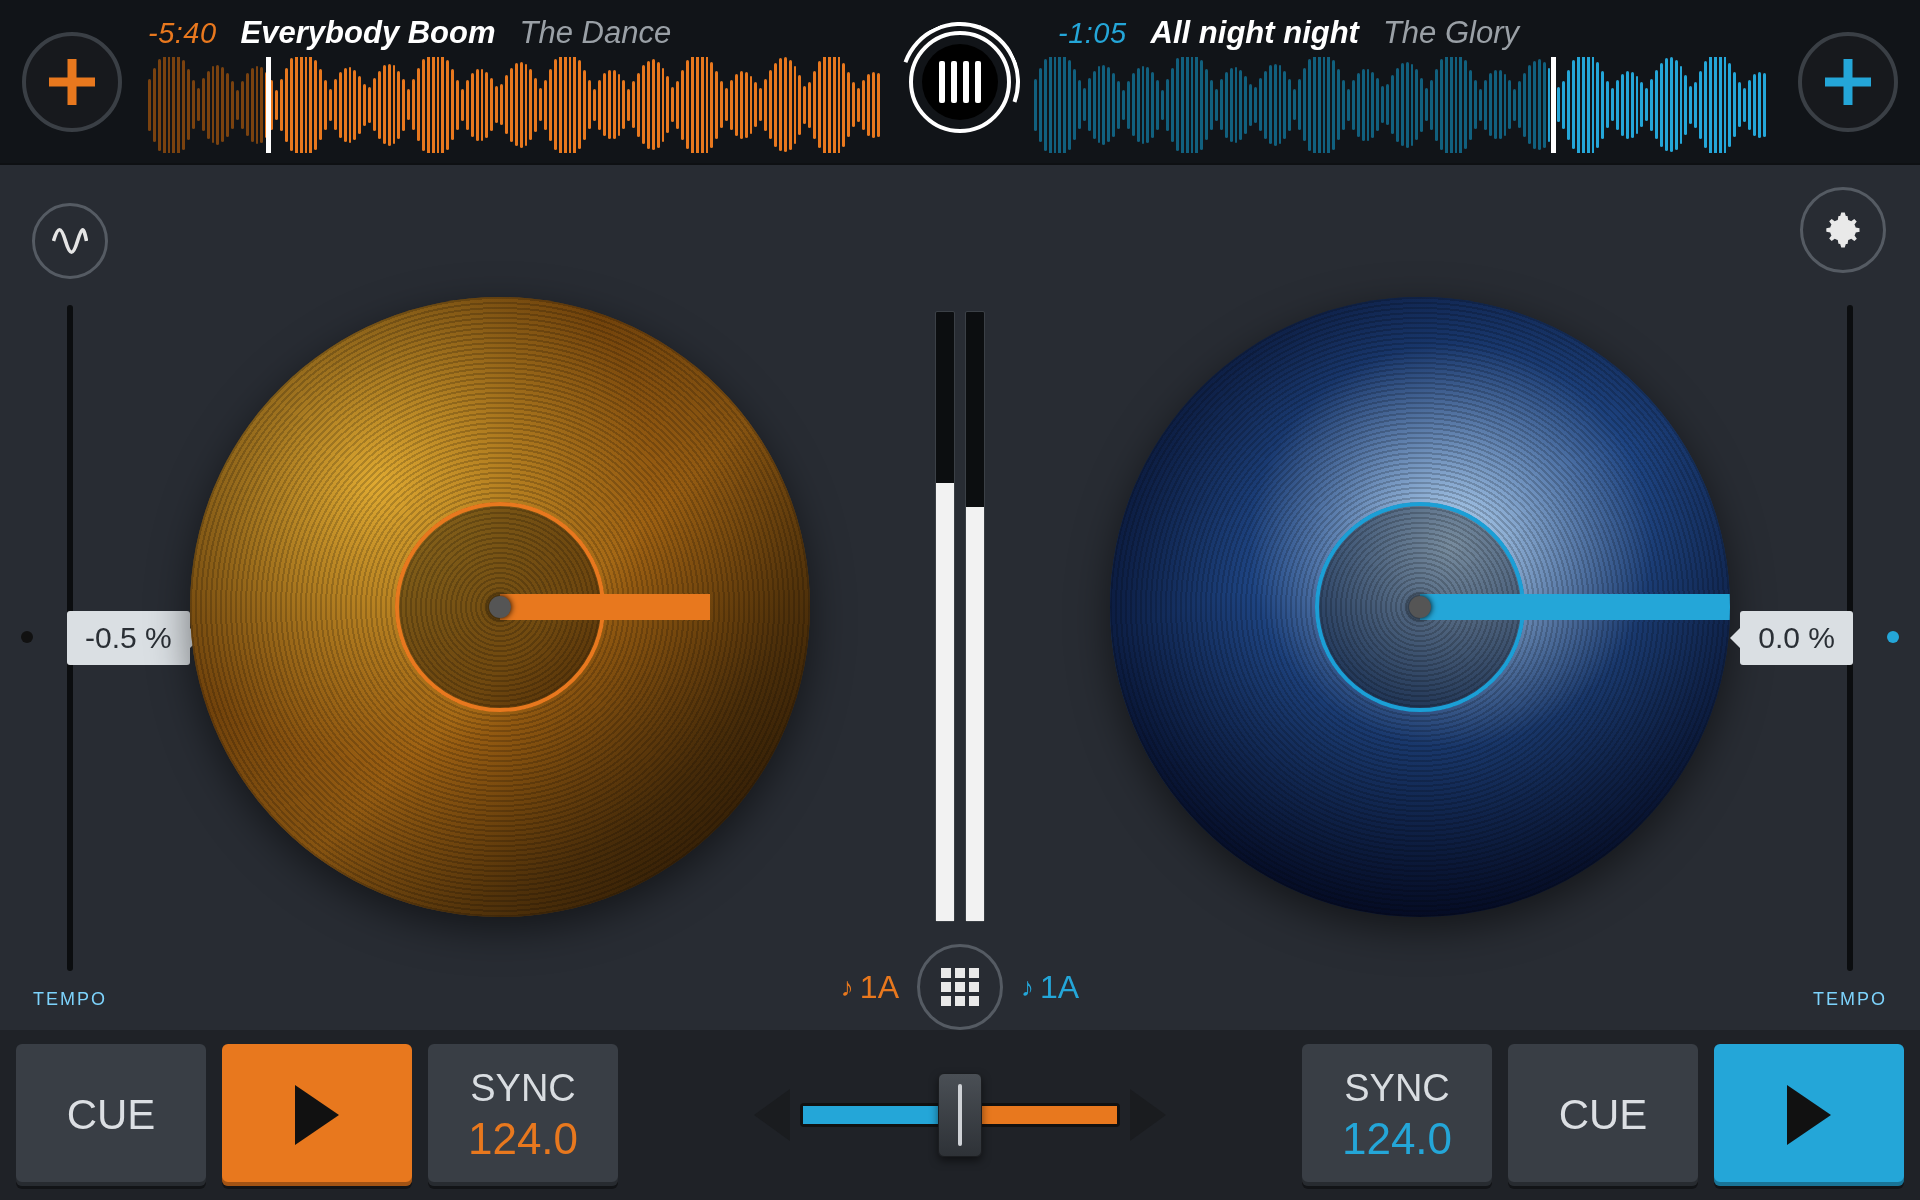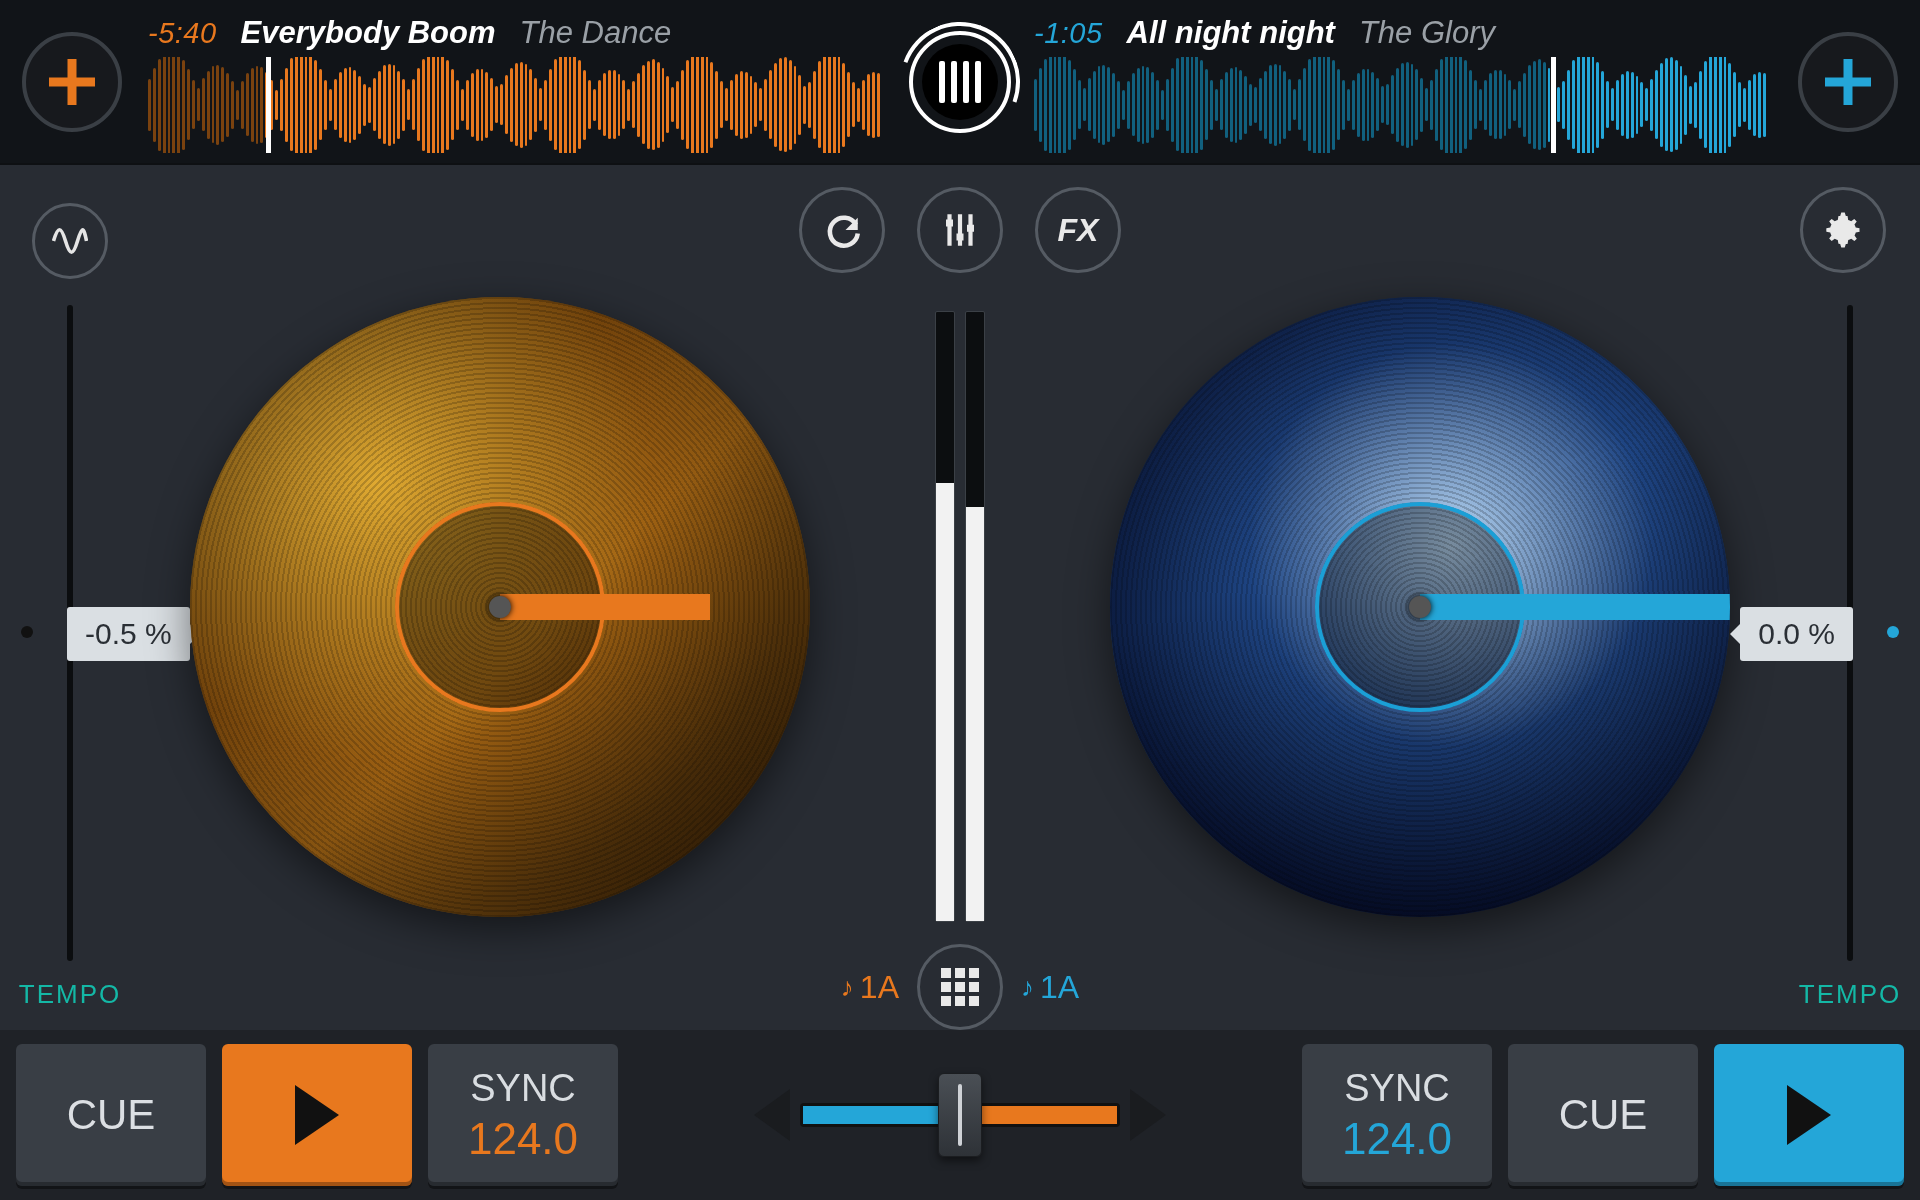--- a/index.html
+++ b/index.html
@@ -14,21 +14,21 @@
   .plus { position: relative; width: 46px; height: 46px; }
   .plus::before, .plus::after { content: ""; position: absolute; background: currentColor; }
   .plus::before { left: 50%; top: 0; width: 9px; height: 46px; transform: translateX(-50%); }
   .plus::after  { top: 50%; left: 0; height: 9px; width: 46px; transform: translateY(-50%); }
   .plus.orange { color: #e8781e; }
   .plus.blue   { color: #24a6d8; }
 
   .deck-header { flex: 1; display: flex; flex-direction: column; justify-content: center; height: 100%; gap: 6px; font-style: italic; }
   .deck-header .meta { display: flex; align-items: baseline; gap: 24px; padding-top: 4px; }
   .meta .time { color: #e8781e; font-size: 29px; font-weight: 500; letter-spacing: 0.5px; }
-  .meta.blue .time { color: #24a6d8; }
+  .meta.blue .time { color: #24a6d8; margin-left: 24px; }
   .meta .title { color: #fff; font-size: 31px; font-weight: 600; }
   .meta .artist { color: #9aa0a6; font-size: 31px; font-weight: 400; }
 
   .waveform { height: 96px; position: relative; overflow: hidden; }
   .wave-shape { position: absolute; top: 0; bottom: 0; display: flex; align-items: center; }
   .wave-seg { display: inline-block; margin-right: 2px; border-radius: 2px; }
   .progress-line { position: absolute; top: 0; bottom: 0; width: 5px; background: #fff; }
 
   .center-emblem { width: 120px; height: 120px; position: relative; margin: 0 14px; cursor: pointer; }
   .emblem-outer, .emblem-mid, .emblem-inner { position: absolute; border-radius: 50%; }
@@ -46,21 +46,21 @@
   .tempo-icon svg { width: 36px; height: 36px; }
   .tempo-track { position: relative; width: 6px; background: #0b0d0f; border-radius: 3px; flex: 1; margin: 26px 0 18px; }
   .tempo-tick { position: absolute; left: -46px; width: 12px; height: 12px; border-radius: 50%; }
   .tempo-tick.right-side { left: auto; right: -46px; }
   .tempo-readout { position: absolute; background: #dadfe3; color: #2a2f35; font-size: 30px; padding: 10px 18px; border-radius: 3px; white-space: nowrap; font-weight: 500; }
   .tempo-readout::after { content: ""; position: absolute; top: 50%; width: 0; height: 0; border: 10px solid transparent; transform: translateY(-50%); }
   .tempo-readout.left { left: 0; }
   .tempo-readout.left::after  { right: -20px; border-left-color: #dadfe3; }
   .tempo-readout.right { right: 0; }
   .tempo-readout.right::after { left: -20px; border-right-color: #dadfe3; }
-  .tempo-label { color: #14b8a6; font-size: 26px; letter-spacing: 2px; padding-bottom: 10px; }
+  .tempo-label { color: #7dd3fc; font-size: 18px; letter-spacing: 2px; padding-bottom: 10px; }
 
   
   .deck-area { flex: 1; display: flex; align-items: center; justify-content: space-around; position: relative; }
   .platter { width: 620px; height: 620px; border-radius: 50%; position: relative; background:
     repeating-radial-gradient(circle, rgba(255,255,255,0.05) 0 2px, rgba(0,0,0,0.15) 2px 4px);
     box-shadow: 0 12px 40px rgba(0,0,0,0.5), inset 0 0 60px rgba(0,0,0,0.6);
     overflow: hidden; cursor: grab;
   }
   .platter .art { position: absolute; inset: 0; }
   .platter.a .art { background:
@@ -553,41 +553,20 @@
 
     <div class="tempo-col">
       <div style="height:76px;"></div>
       <div class="tempo-track">
         <div class="tempo-tick right-side" style="top:49%;background:#24a6d8;"></div>
         <div class="tempo-readout right" style="top:46%;">0.0 %</div>
       </div>
       <div class="tempo-label">TEMPO</div>
     </div>
 
-    <div class="top-ctrls">
-      <div class="circle-btn">
-        <svg viewBox="0 0 24 24">
-            <path fill="none" stroke="#e9e9e9" stroke-width="2.6" d="M20 9A8 8 0 1 0 21 14"></path>
-            <path fill="#e9e9e9" d="M21 5l0 7-7 0z"></path>
-          </svg>
-      </div>
-      <div class="circle-btn">
-        <svg viewBox="0 0 24 24">
-          <line x1="6" y1="3" x2="6" y2="21" stroke="#e9e9e9" stroke-width="2.4"></line>
-          <line x1="12" y1="3" x2="12" y2="21" stroke="#e9e9e9" stroke-width="2.4"></line>
-          <line x1="18" y1="3" x2="18" y2="21" stroke="#e9e9e9" stroke-width="2.4"></line>
-          <rect x="4" y="6" width="4" height="4" fill="#e9e9e9"></rect>
-          <rect x="10" y="14" width="4" height="4" fill="#e9e9e9"></rect>
-          <rect x="16" y="9" width="4" height="4" fill="#e9e9e9"></rect>
-        </svg>
-      </div>
-      <div class="circle-btn">
-        <span>FX</span>
-      </div>
-    </div>
 
     <div class="gear-btn">
       <svg viewBox="0 0 24 24" width="42" height="42">
         <path fill="#e9e9e9" d="M12 8a4 4 0 1 0 0 8 4 4 0 0 0 0-8zm9.4 4l.05-1-2.2-.4a7.5 7.5 0 0 0-.7-1.7l1.3-1.8-1.4-1.4-1.8 1.3a7.5 7.5 0 0 0-1.7-.7L14.6 4l-1-.05L13 2h-2l-.6 2-1 .05-.4 2.2a7.5 7.5 0 0 0-1.7.7L5.5 5.65 4.1 7.05l1.3 1.8a7.5 7.5 0 0 0-.7 1.7l-2.2.4L2.45 12l.05 1 2.2.4c.16.6.4 1.17.7 1.7l-1.3 1.8 1.4 1.4 1.8-1.3c.53.3 1.1.54 1.7.7l.4 2.2 1 .05L11 22h2l.6-2 1-.05.4-2.2c.6-.16 1.17-.4 1.7-.7l1.8 1.3 1.4-1.4-1.3-1.8c.3-.53.54-1.1.7-1.7l2.2-.4z"></path>
       </svg>
     </div>
 
   </div>
 
   <div class="bottombar">

